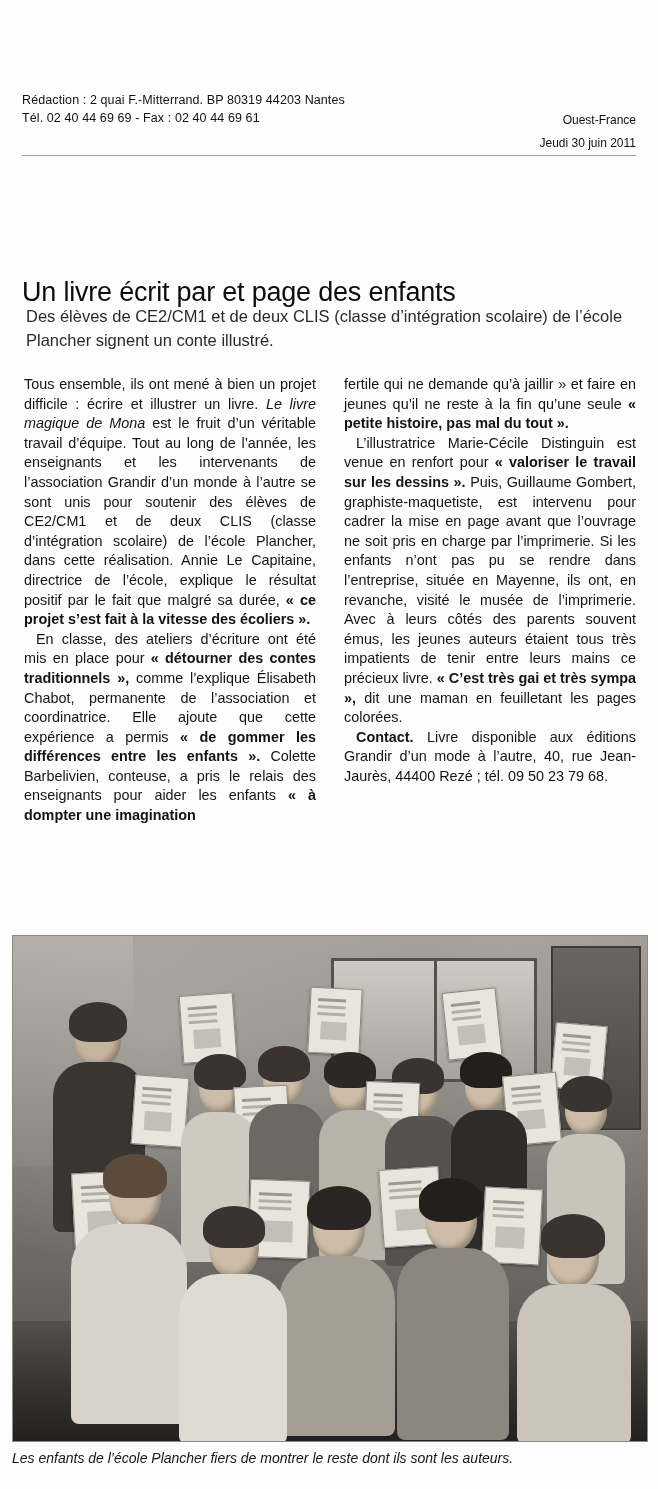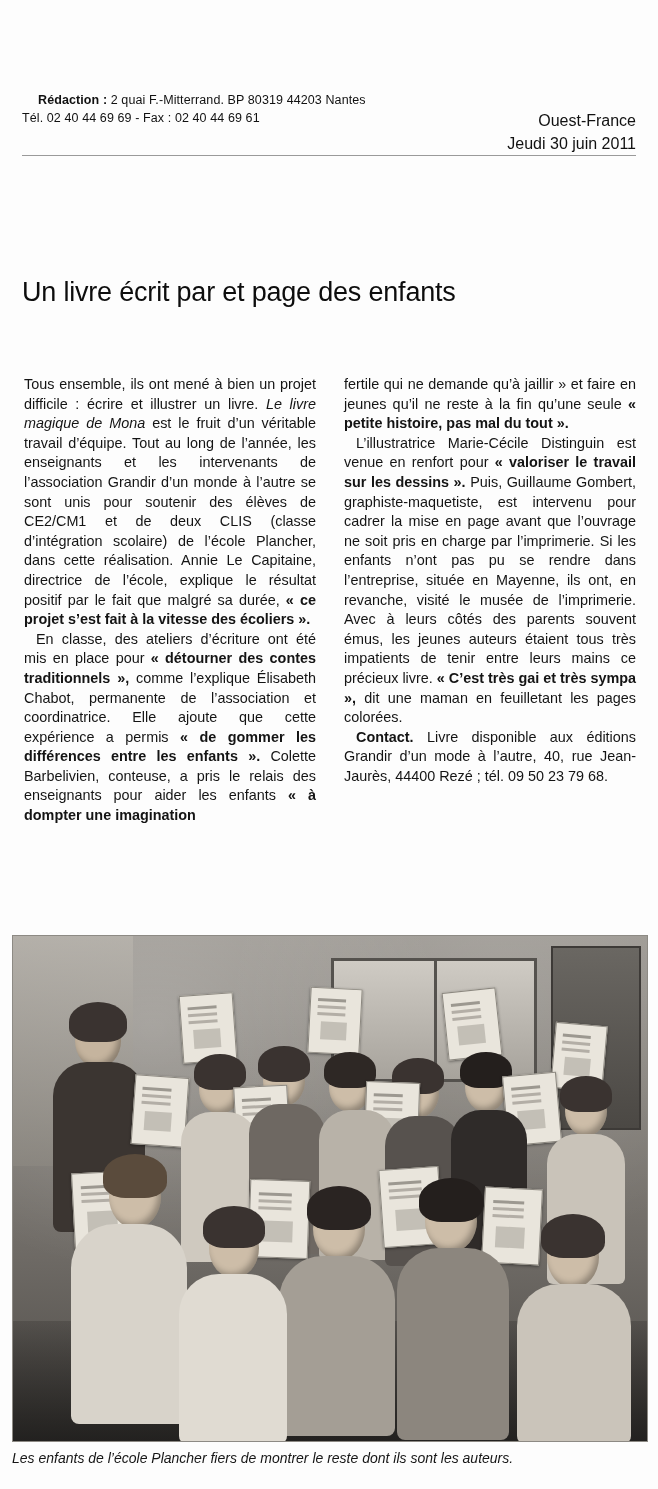--- a/index.html
+++ b/index.html
@@ -32,24 +32,24 @@
     display: flex;
     justify-content: space-between;
     align-items: flex-start;
   }
   .masthead-left {
     font-size: 12.5px;
     line-height: 17.5px;
     color: #111;
     letter-spacing: 0.1px;
   }
-  .masthead-left .lbl { font-weight: bold; margin-left: 16px; }
+  .masthead-left .lbl { font-weight: normal; }
   .masthead-right {
     text-align: right;
-    font-size: 16px;
+    font-size: 12px;
     line-height: 23px;
     color: #111;
     padding-top: 17px;
   }
   .rule {
     position: absolute;
     left: 22px;
     top: 155px;
     width: 614px;
     height: 1px;
@@ -205,20 +205,21 @@
     </div>
     <div class="masthead-right">
       <div>Ouest-France</div>
       <div>Jeudi 30 juin 2011</div>
     </div>
   </div>
 
   <div class="rule"></div>
 
   <h1 class="headline">Un livre écrit par et page des enfants</h1>
+  <div class="standfirst">Des élèves de CE2/CM1 et de deux CLIS (classe d’intégration scolaire) de l’école Plancher signent un conte illustré.</div>
 
   <div class="columns">
 
     <div class="col">
       <p class="first"><span>Tous ensemble, ils ont mené à bien un projet difficile : écrire et illustrer un livre. </span><span class="i">Le livre magique de Mona</span><span> est le fruit d’un véritable travail d’équipe. Tout au long de l’année, les enseignants et les intervenants de l’association Grandir d’un monde à l’autre se sont unis pour soutenir des élèves de CE2/CM1 et de deux CLIS (classe d’intégration scolaire) de l’école Plancher, dans cette réalisation. Annie Le Capitaine, directrice de l’école, explique le résultat positif par le fait que malgré sa durée, </span><span class="b">« ce projet s’est fait à la vitesse des écoliers ».</span></p>
       <p><span>En classe, des ateliers d’écriture ont été mis en place pour </span><span class="b">« détourner des contes traditionnels »,</span><span> comme l’explique Élisabeth Chabot, permanente de l’association et coordinatrice. Elle ajoute que cette expérience a permis </span><span class="b">« de gommer les différences entre les enfants ».</span><span> Colette Barbelivien, conteuse, a pris le relais des enseignants pour aider les enfants </span><span class="b">« à dompter une imagination</span></p>
     </div>
 
     <div class="col">
       <p class="first"><span>fertile qui ne demande qu’à jaillir » et faire en jeunes qu’il ne reste à la fin qu’une seule </span><span class="b">« petite histoire, pas mal du tout ».</span></p>

